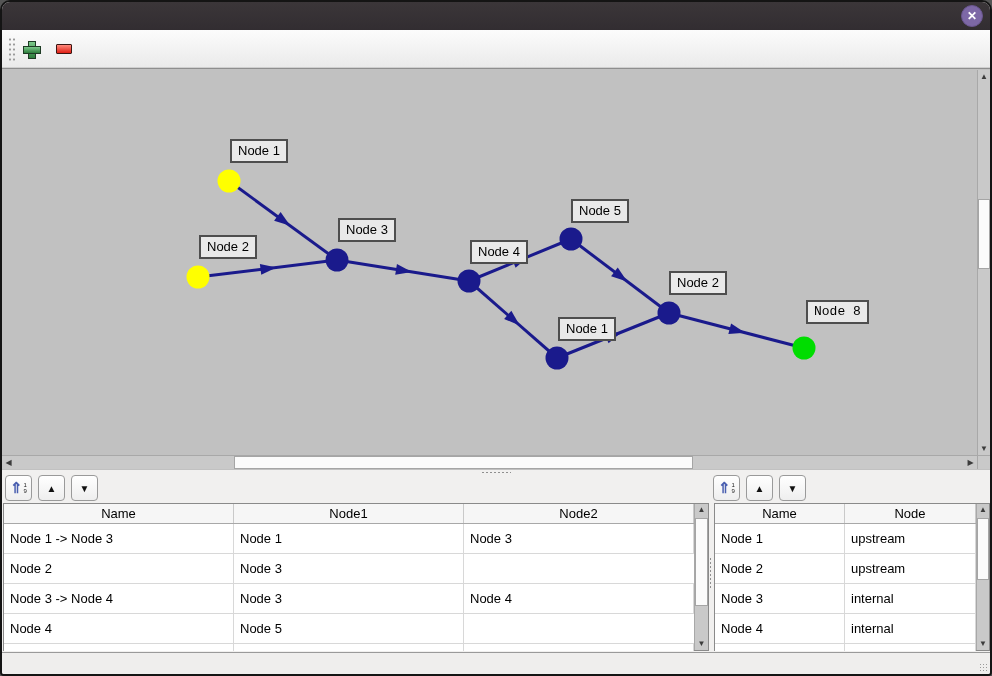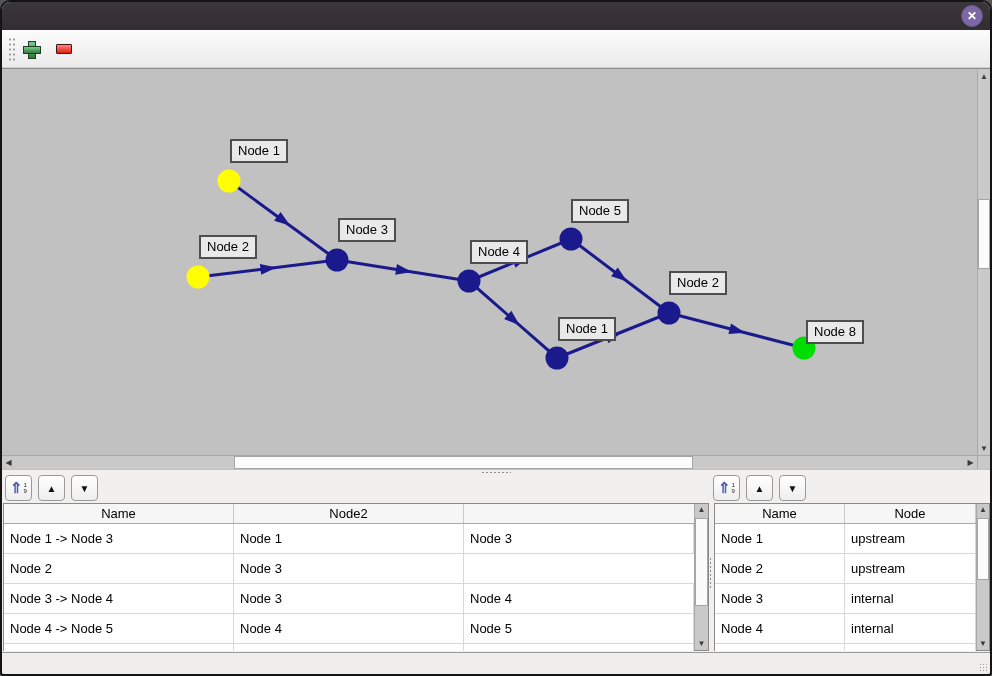--- a/index.html
+++ b/index.html
@@ -146,21 +146,21 @@
           <circle cx="802" cy="278" r="11.5" fill="#00dd00"></circle>
         </svg>
       <div>
           <div class="node-label" style="left: 228px; top: 69px;">Node 1</div>
           <div class="node-label" style="left: 197px; top: 165px;">Node 2</div>
           <div class="node-label" style="left: 336px; top: 148px;">Node 3</div>
           <div class="node-label" style="left: 468px; top: 170px;">Node 4</div>
           <div class="node-label" style="left: 569px; top: 129px;">Node 5</div>
           <div class="node-label" style="left: 556px; top: 247px;">Node 1</div>
           <div class="node-label" style="left: 667px; top: 201px;">Node 2</div>
-          <div class="node-label" style="left: 804px; top: 250px;">Node 8</div>
+          <div class="node-label" style="left: 804px; top: 230px; font-family: Liberation Mono, monospace;">Node 8</div>
         </div>
     </div>
 
     <div class="sb-track vscroll-canvas">
       <span class="sb-arrow" style="left:0;top:0;width:12px;height:13px;">▲</span>
       <span class="sb-thumb" style="left:0;top:129px;width:12px;height:70px;"></span>
       <span class="sb-arrow" style="left:0;bottom:0;width:12px;height:13px;">▼</span>
     </div>
 
     <div class="sb-track hscroll-canvas">
@@ -205,39 +205,39 @@
       <span>▲</span>
     </span>
     <span class="sqbtn" style="left:777px;">
       <span>▼</span>
     </span>
   </div>
 
   <div class="dtable tbl-left">
     <div class="thead">
         <div>Name</div>
+        <div>Node1</div>
         <div>Node2</div>
       </div>
     <div>
         <div class="trow">
           <div>Node 1 -&gt; Node 3</div>
           <div>Node 1</div>
           <div>Node 3</div>
         </div>
         <div class="trow">
           <div>Node 2</div>
           <div>Node 3</div>
         </div>
         <div class="trow">
           <div>Node 3 -&gt; Node 4</div>
           <div>Node 3</div>
           <div>Node 4</div>
         </div>
         <div class="trow">
-          <div>Node 4 -&gt; Node 5</div>
           <div>Node 4</div>
           <div>Node 5</div>
         </div>
         <div class="trow partial">
           <div></div>
           <div></div>
           <div></div>
         </div>
       </div>
     <div class="tbl-vscroll">

